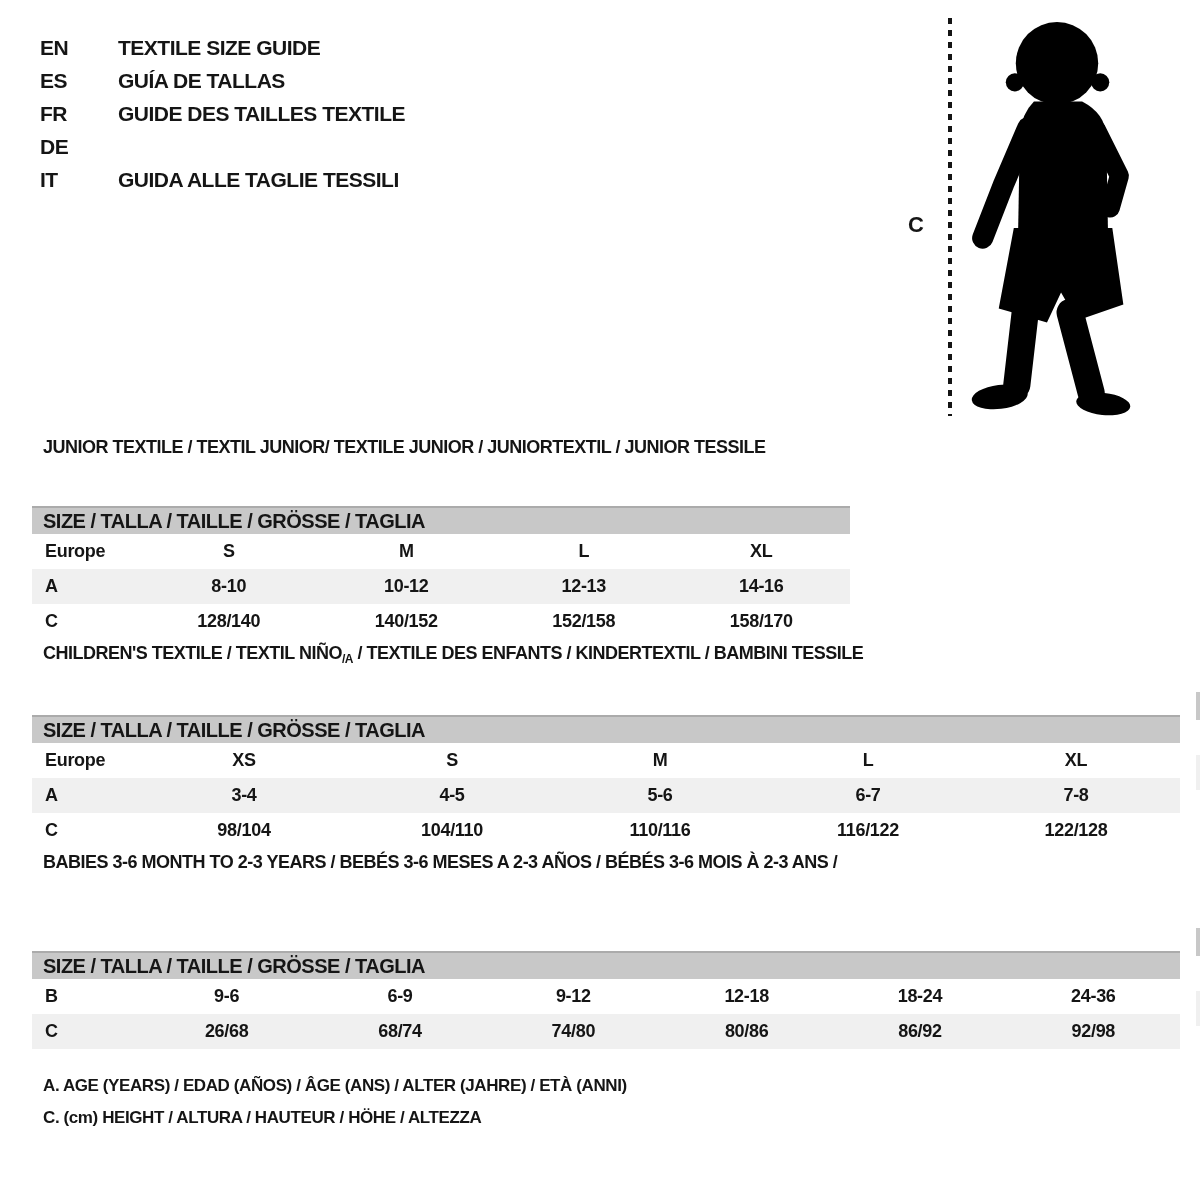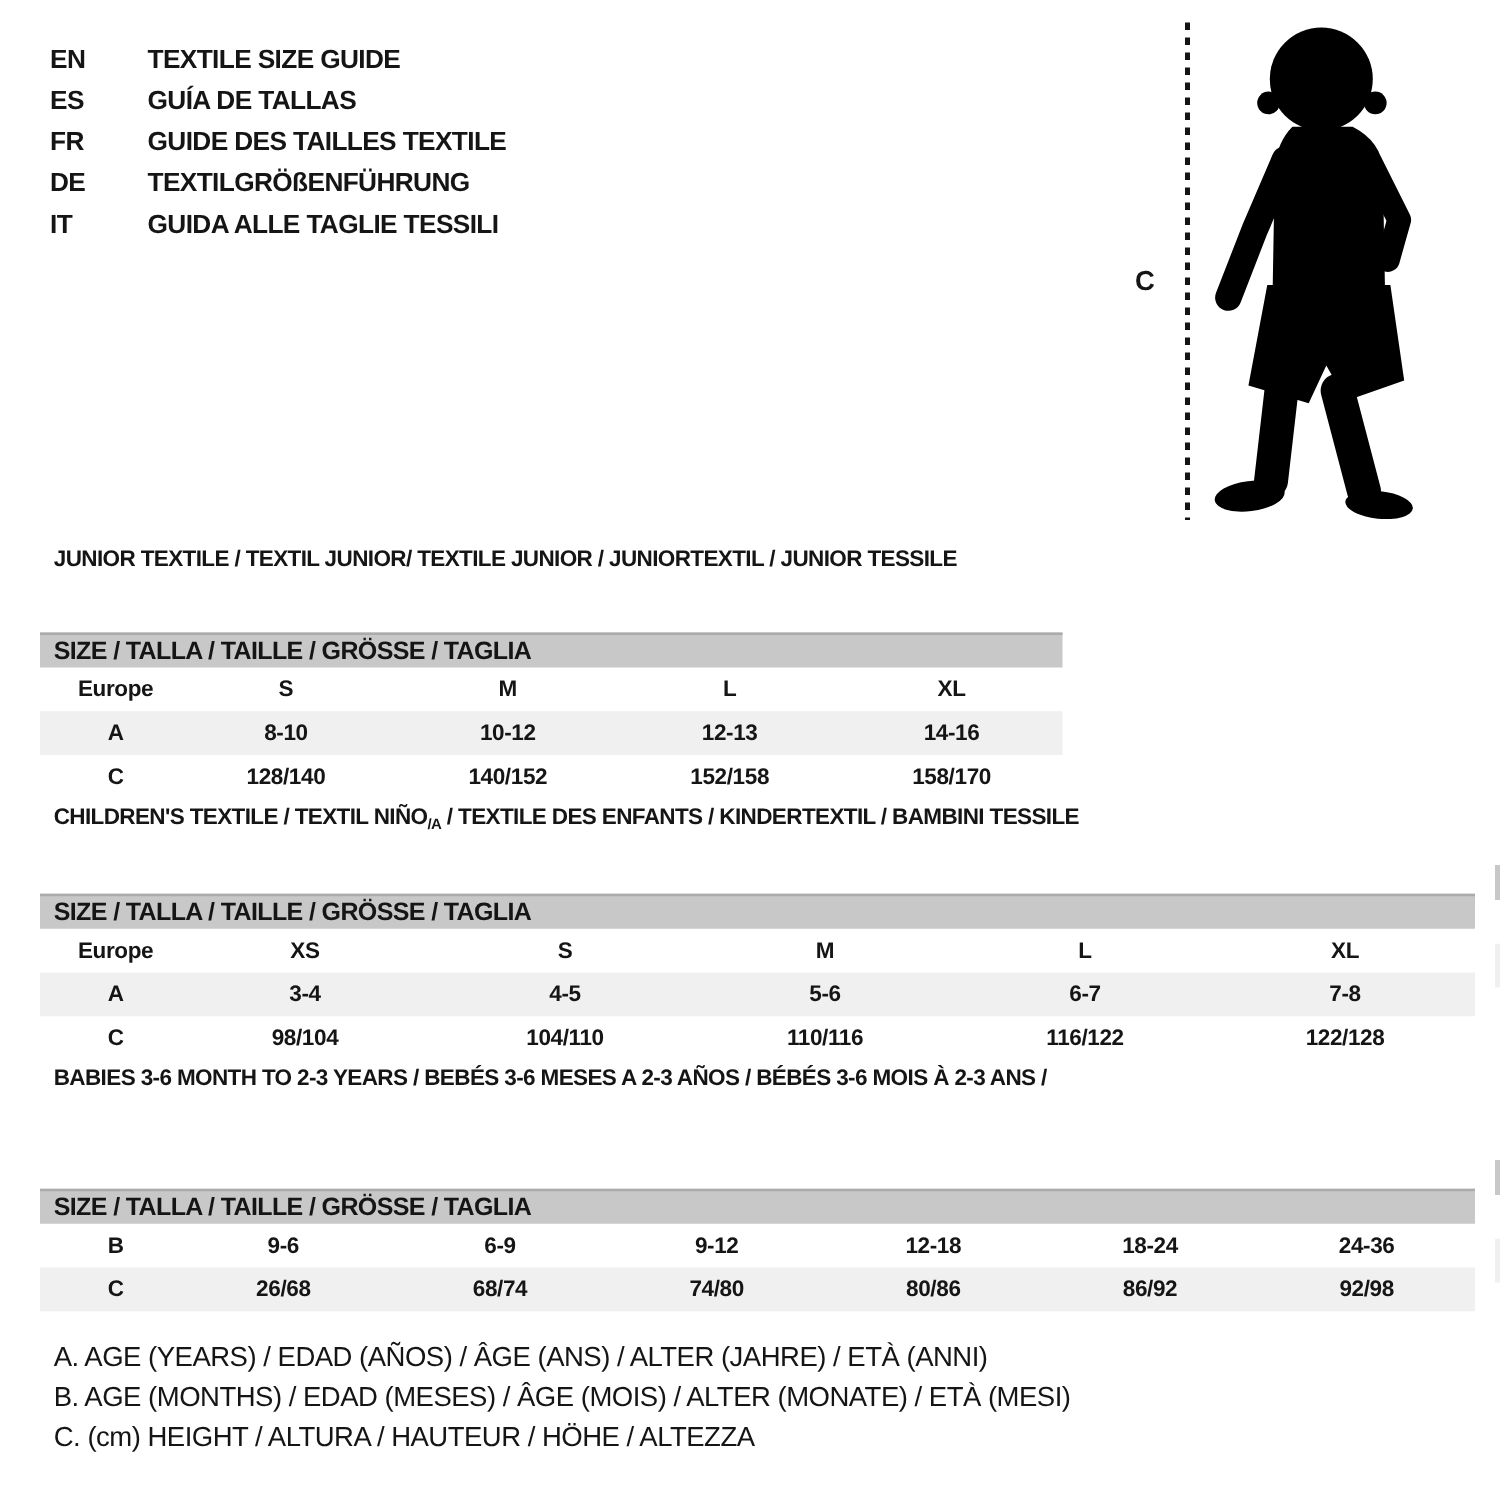--- a/index.html
+++ b/index.html
@@ -36,35 +36,35 @@
   .table{position:absolute;font-weight:bold;letter-spacing:-0.3px;}
   .t-junior{left:32px;top:483px;width:818px;}
   .t-children{left:32px;top:692px;width:1148px;}
   .t-babies{left:32px;top:928px;width:1148px;}
   .size-bar{height:28px;box-sizing:border-box;background:var(--bar,#c8c8c8);
     border-top:2px solid var(--bar_edge,#ababab);
     display:flex;align-items:center;padding-left:11px;
     font-size:20px;letter-spacing:-0.5px;white-space:nowrap;margin-top:23px;}
   .trow{height:35px;display:flex;align-items:center;font-size:18px;}
   .trow.shaded{background:var(--shade,#f0f0f0);}
-  .tlabel{width:108px;padding-left:13px;box-sizing:border-box;flex:0 0 auto;text-align:center;}
+  .tlabel{width:108px;padding-left:13px;box-sizing:border-box;flex:0 0 auto;}
   .cells{flex:1;display:flex;}
   .cell{flex:1;text-align:center;white-space:nowrap;}
 
   
   .sliver{position:absolute;left:1196px;width:4px;}
   .sliver.bar1{top:692px;height:28px;background:var(--bar,#c8c8c8);}
   .sliver.shade1{top:755px;height:35px;background:var(--shade,#f0f0f0);}
   .sliver.bar2{top:928px;height:28px;background:var(--bar,#c8c8c8);}
   .sliver.shade2{top:991px;height:35px;background:var(--shade,#f0f0f0);}
 
   
   .legend{position:absolute;left:43px;top:1070px;}
   .legend-line{height:32px;display:flex;align-items:center;
-    font-weight:normal;font-size:22px;letter-spacing:-0.4px;white-space:nowrap;}
+    font-weight:bold;font-size:17px;letter-spacing:-0.4px;white-space:nowrap;}
 </style>
 </head>
 <body>
 
 <div class="page">
 
   <div class="lang-block">
     <div class="lang-row">
       <span class="lang-code">EN</span>
       <span class="lang-title">TEXTILE SIZE GUIDE</span>
@@ -72,21 +72,20 @@
     <div class="lang-row">
       <span class="lang-code">ES</span>
       <span class="lang-title">GUÍA DE TALLAS</span>
     </div>
     <div class="lang-row">
       <span class="lang-code">FR</span>
       <span class="lang-title">GUIDE DES TAILLES TEXTILE</span>
     </div>
     <div class="lang-row">
       <span class="lang-code">DE</span>
-      <span class="lang-title">TEXTILGRÖßENFÜHRUNG</span>
     </div>
     <div class="lang-row">
       <span class="lang-code">IT</span>
       <span class="lang-title">GUIDA ALLE TAGLIE TESSILI</span>
     </div>
   </div>
 
   <div class="height-label">C</div>
 
   <svg class="dash-line" width="8" height="402" viewBox="0 0 8 402">
@@ -208,17 +207,16 @@
     </div>
   </div>
 
   <div class="sliver bar1"></div>
   <div class="sliver shade1"></div>
   <div class="sliver bar2"></div>
   <div class="sliver shade2"></div>
 
   <div class="legend">
     <div class="legend-line">A. AGE (YEARS) / EDAD (AÑOS) / ÂGE (ANS) / ALTER (JAHRE) / ETÀ (ANNI)</div>
-    <div class="legend-line">B. AGE (MONTHS) / EDAD (MESES) / ÂGE (MOIS) / ALTER (MONATE) / ETÀ (MESI)</div>
     <div class="legend-line">C. (cm) HEIGHT / ALTURA / HAUTEUR / HÖHE / ALTEZZA</div>
   </div>
 
 </div>
 
 </body></html>

